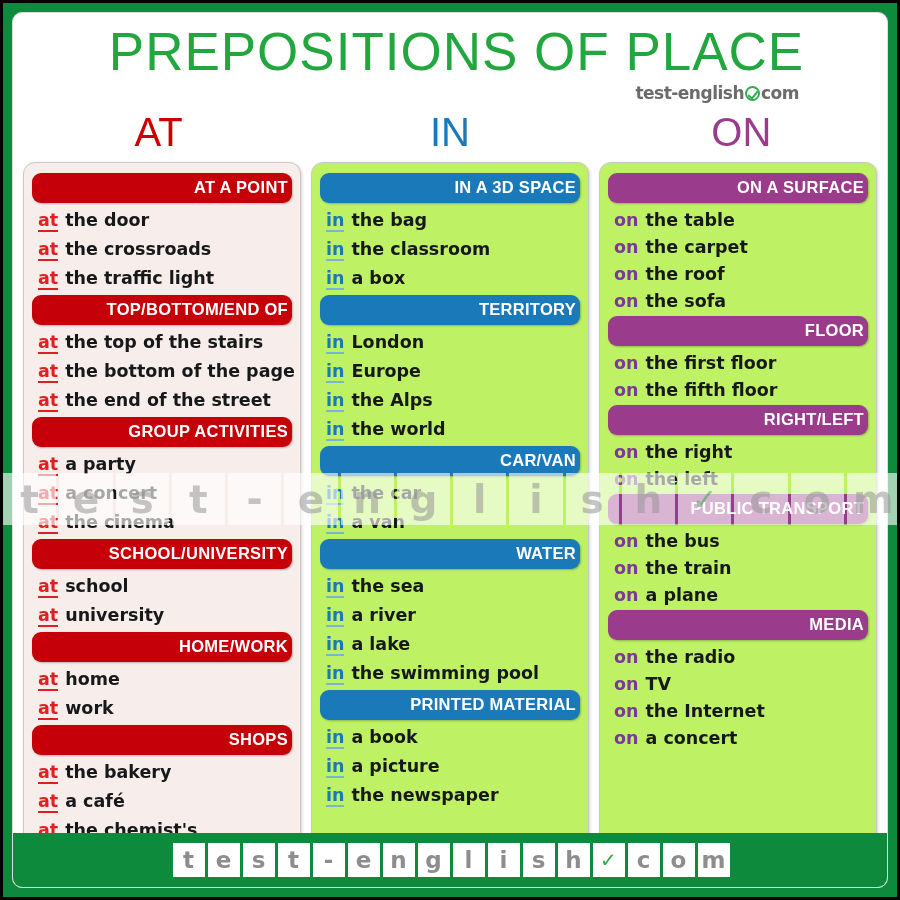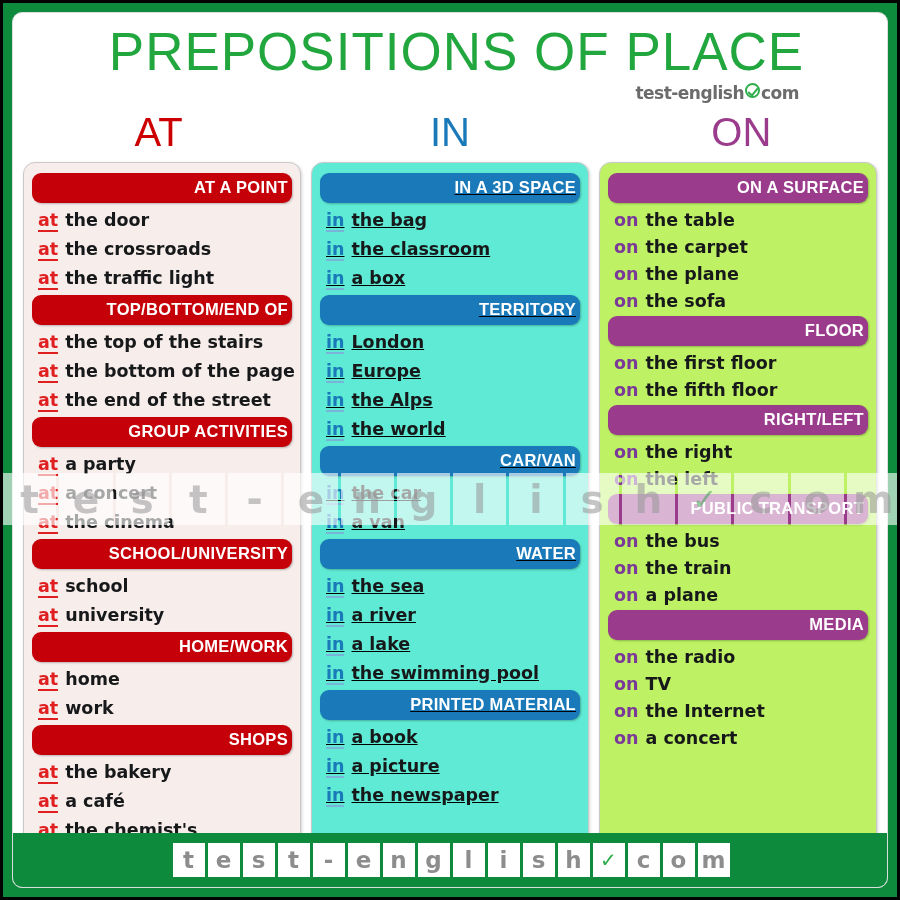--- a/index.html
+++ b/index.html
@@ -42,21 +42,21 @@
   }
   #brand-logo {
     position: absolute;
     right: 88px; top: 70px;
     font-family: "DejaVu Sans", sans-serif;
     font-size: 17px;
     font-weight: bold;
     letter-spacing: -0.5px;
     color: #6b6b6b;
     display: flex;
-    align-items: flex-start;
+    align-items: center;
     white-space: nowrap;
   }
   #brand-logo .check {
     display: inline-block;
     width: 15px; height: 15px;
     border: 2px solid #2fae4d;
     border-radius: 50%;
     position: relative;
     margin: 0 1px;
     vertical-align: middle;
@@ -99,21 +99,21 @@
   .card {
     flex: 1;
     border-radius: 12px;
     border: 1px solid #c9c9c9;
     padding: 8px 8px 14px 8px;
     box-shadow: 1px 1px 3px rgba(0,0,0,0.18);
     height: 700px;
     overflow: hidden;
   }
   .card.at { background: #f7eeec; }
-  .card.in { background: #5eead4; text-decoration: underline; }
+  .card.in { background: #bef264; }
   .card.on { background: #bef264; }
 
   .sec-head {
     border-radius: 9px;
     color: #ffffff;
     text-align: right;
     font-family: "Liberation Sans", sans-serif;
     font-weight: bold;
     font-size: 16.5px;
     letter-spacing: 0.3px;
@@ -371,21 +371,21 @@
           <div class="item">
             <span class="prep">on</span>
             <span class="phrase">the table</span>
           </div>
           <div class="item">
             <span class="prep">on</span>
             <span class="phrase">the carpet</span>
           </div>
           <div class="item">
             <span class="prep">on</span>
-            <span class="phrase">the plane</span>
+            <span class="phrase">the roof</span>
           </div>
           <div class="item">
             <span class="prep">on</span>
             <span class="phrase">the sofa</span>
           </div>
           <div class="sec-head">FLOOR</div>
           <div class="item">
             <span class="prep">on</span>
             <span class="phrase">the first floor</span>
           </div>

